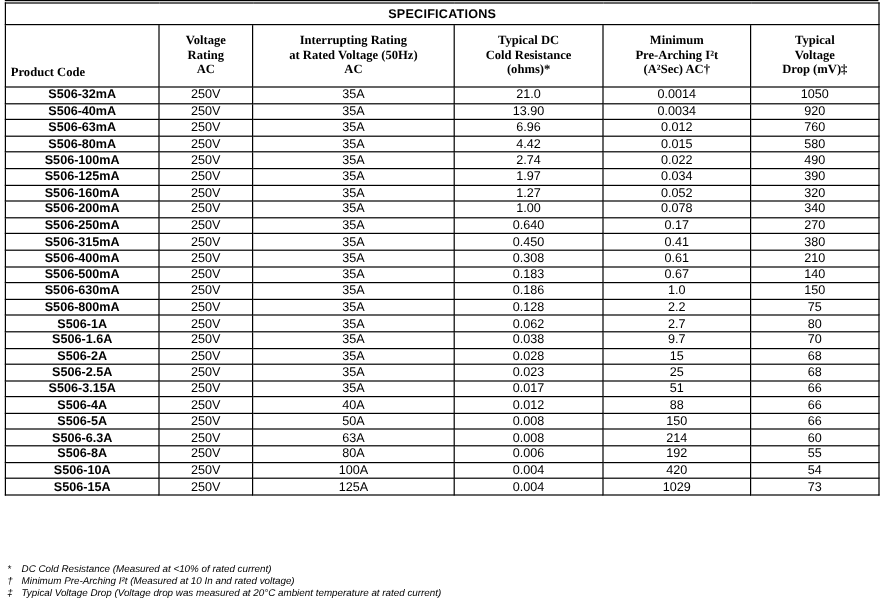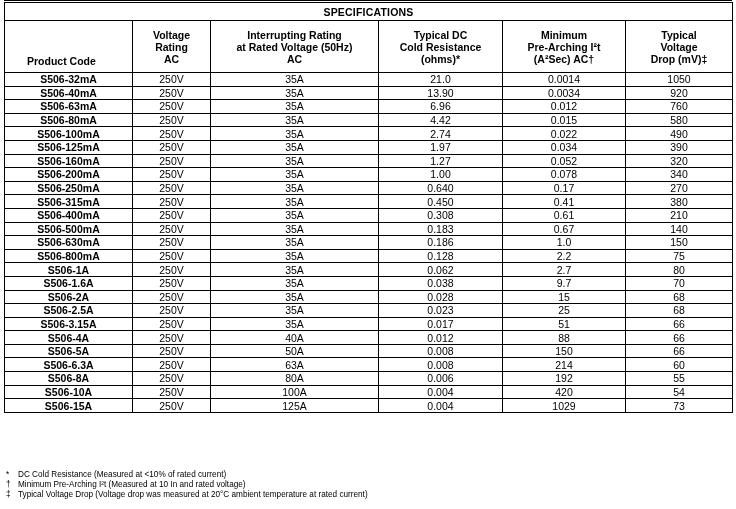--- a/index.html
+++ b/index.html
@@ -51,43 +51,45 @@
     letter-spacing: 0.2px;
   }
   .hdr td {
     font-weight: bold;
     font-size: 10.5px;
     height: 46px;
     padding: 1px 2px;
   }
   .hdr td.left {
     text-align: left;
-    padding-left: 22px;
+    padding-left: 4px;
     vertical-align: bottom;
     padding-bottom: 5px;
   }
   .hdr .sub {
     display: block;
+    font-family: Liberation Serif, serif;
   }
   tbody td {
     height: 12.6px;
   }
   td.code {
     text-align: left;
     padding-left: 4px;
     font-weight: bold;
     margin-left: 29px;
   }
   .footnotes {
     position: absolute;
     left: 6px;
     top: 470px;
     width: 722px;
     font-size: 8.2px;
     line-height: 10.2px;
+    font-style: italic;
   }
   .footnotes div {
     white-space: nowrap;
   }
   .fn-mark {
     display: inline-block;
     width: 12px;
   }
 </style>
 </head>

